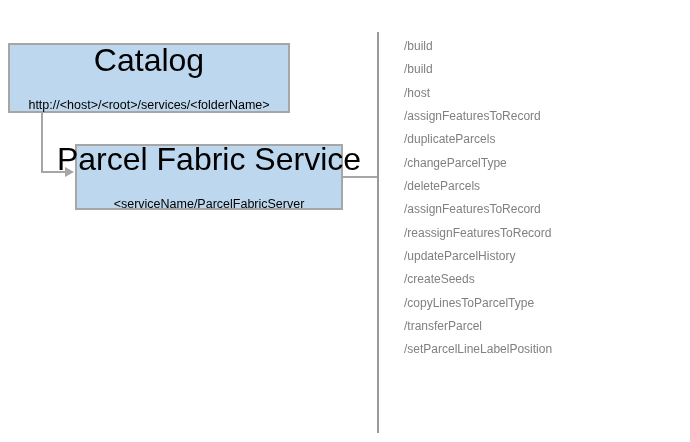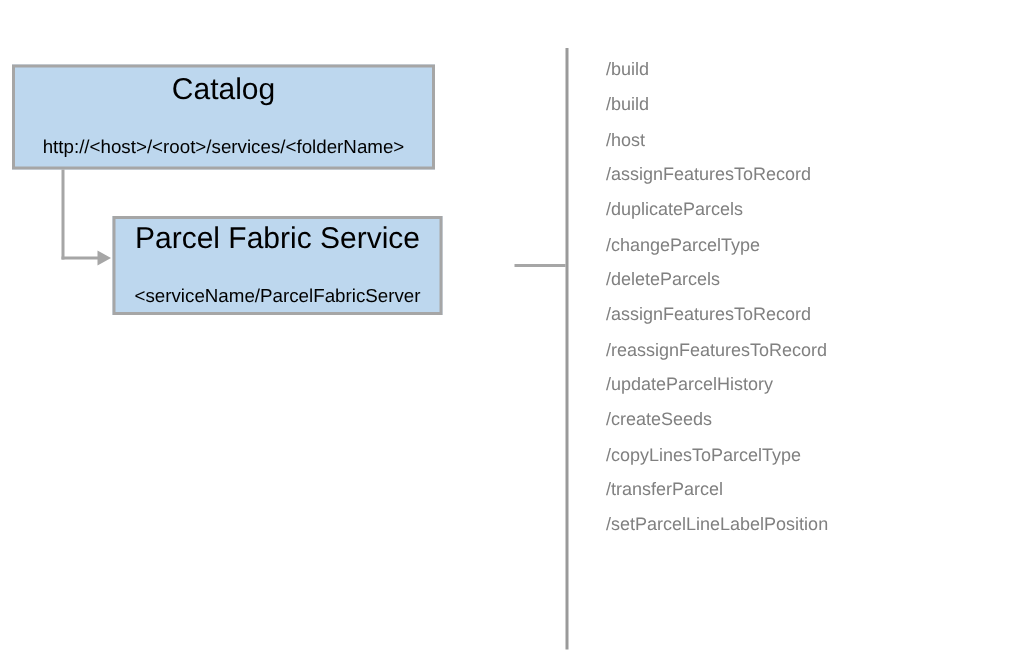--- a/index.html
+++ b/index.html
@@ -32,27 +32,27 @@
   }
   .node.catalog {
     left: 8px;
     top: 43px;
     width: 282px;
     height: 70px;
   }
   .node.service {
     left: 75px;
     top: 144px;
-    width: 220px;
+    width: 268px;
     height: 66px;
     text-align: right;
   }
   .box-title {
     color: var(--box-text, #000000);
-    font-size: 20px;
+    font-size: 32px;
     line-height: 1.15;
     white-space: nowrap;
   }
   .box-subtitle {
     color: var(--box-text, #000000);
     font-size: 12.5px;
     line-height: 1.3;
     margin-top: 18px;
     white-space: nowrap;
   }

